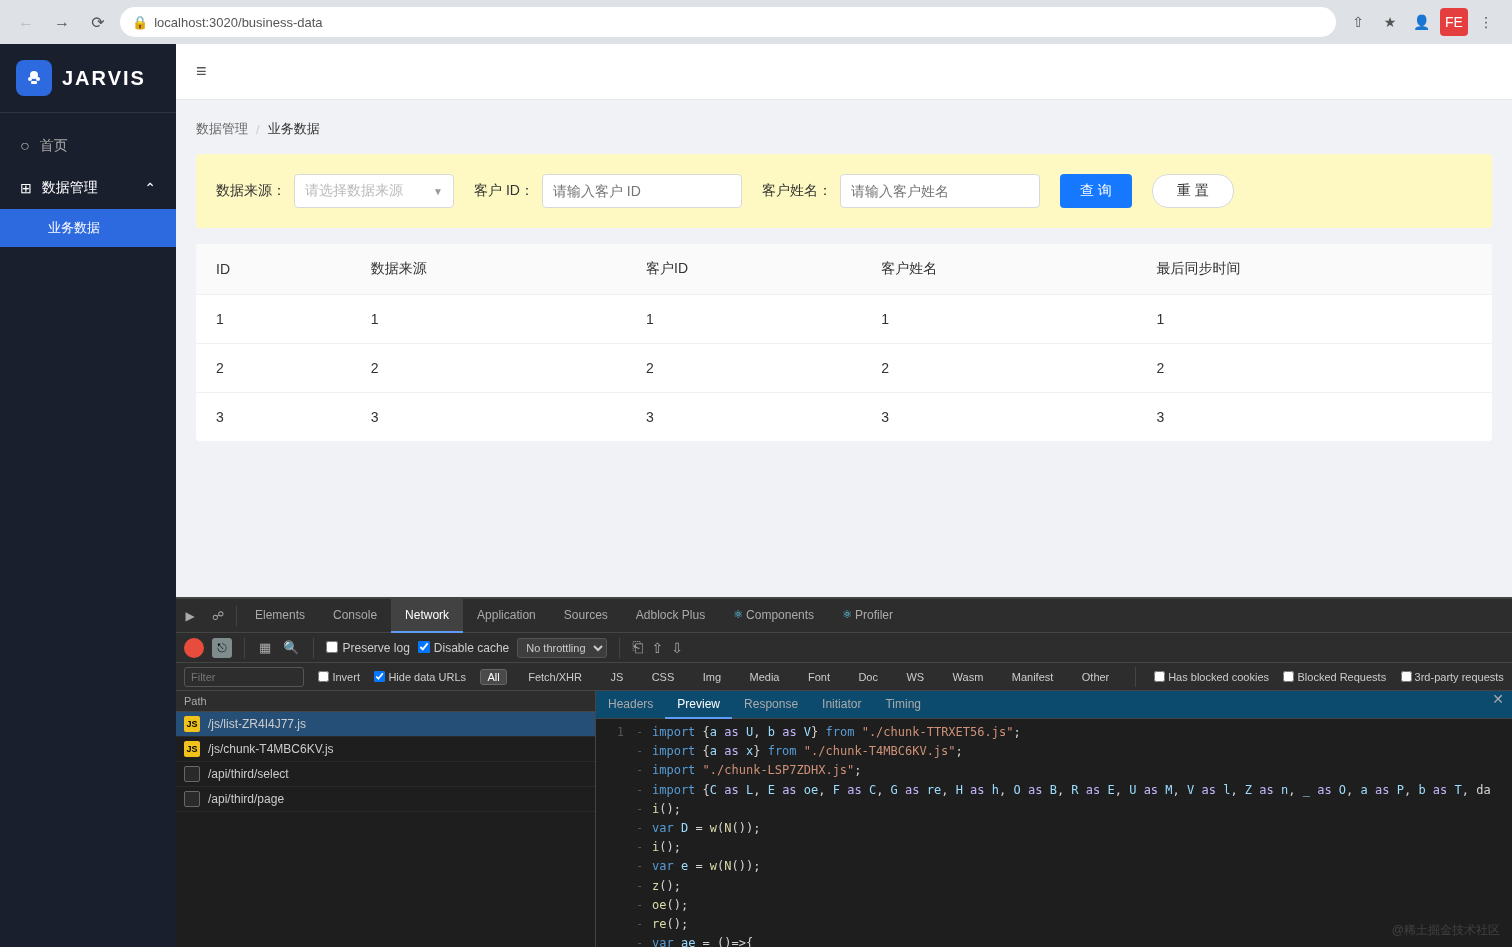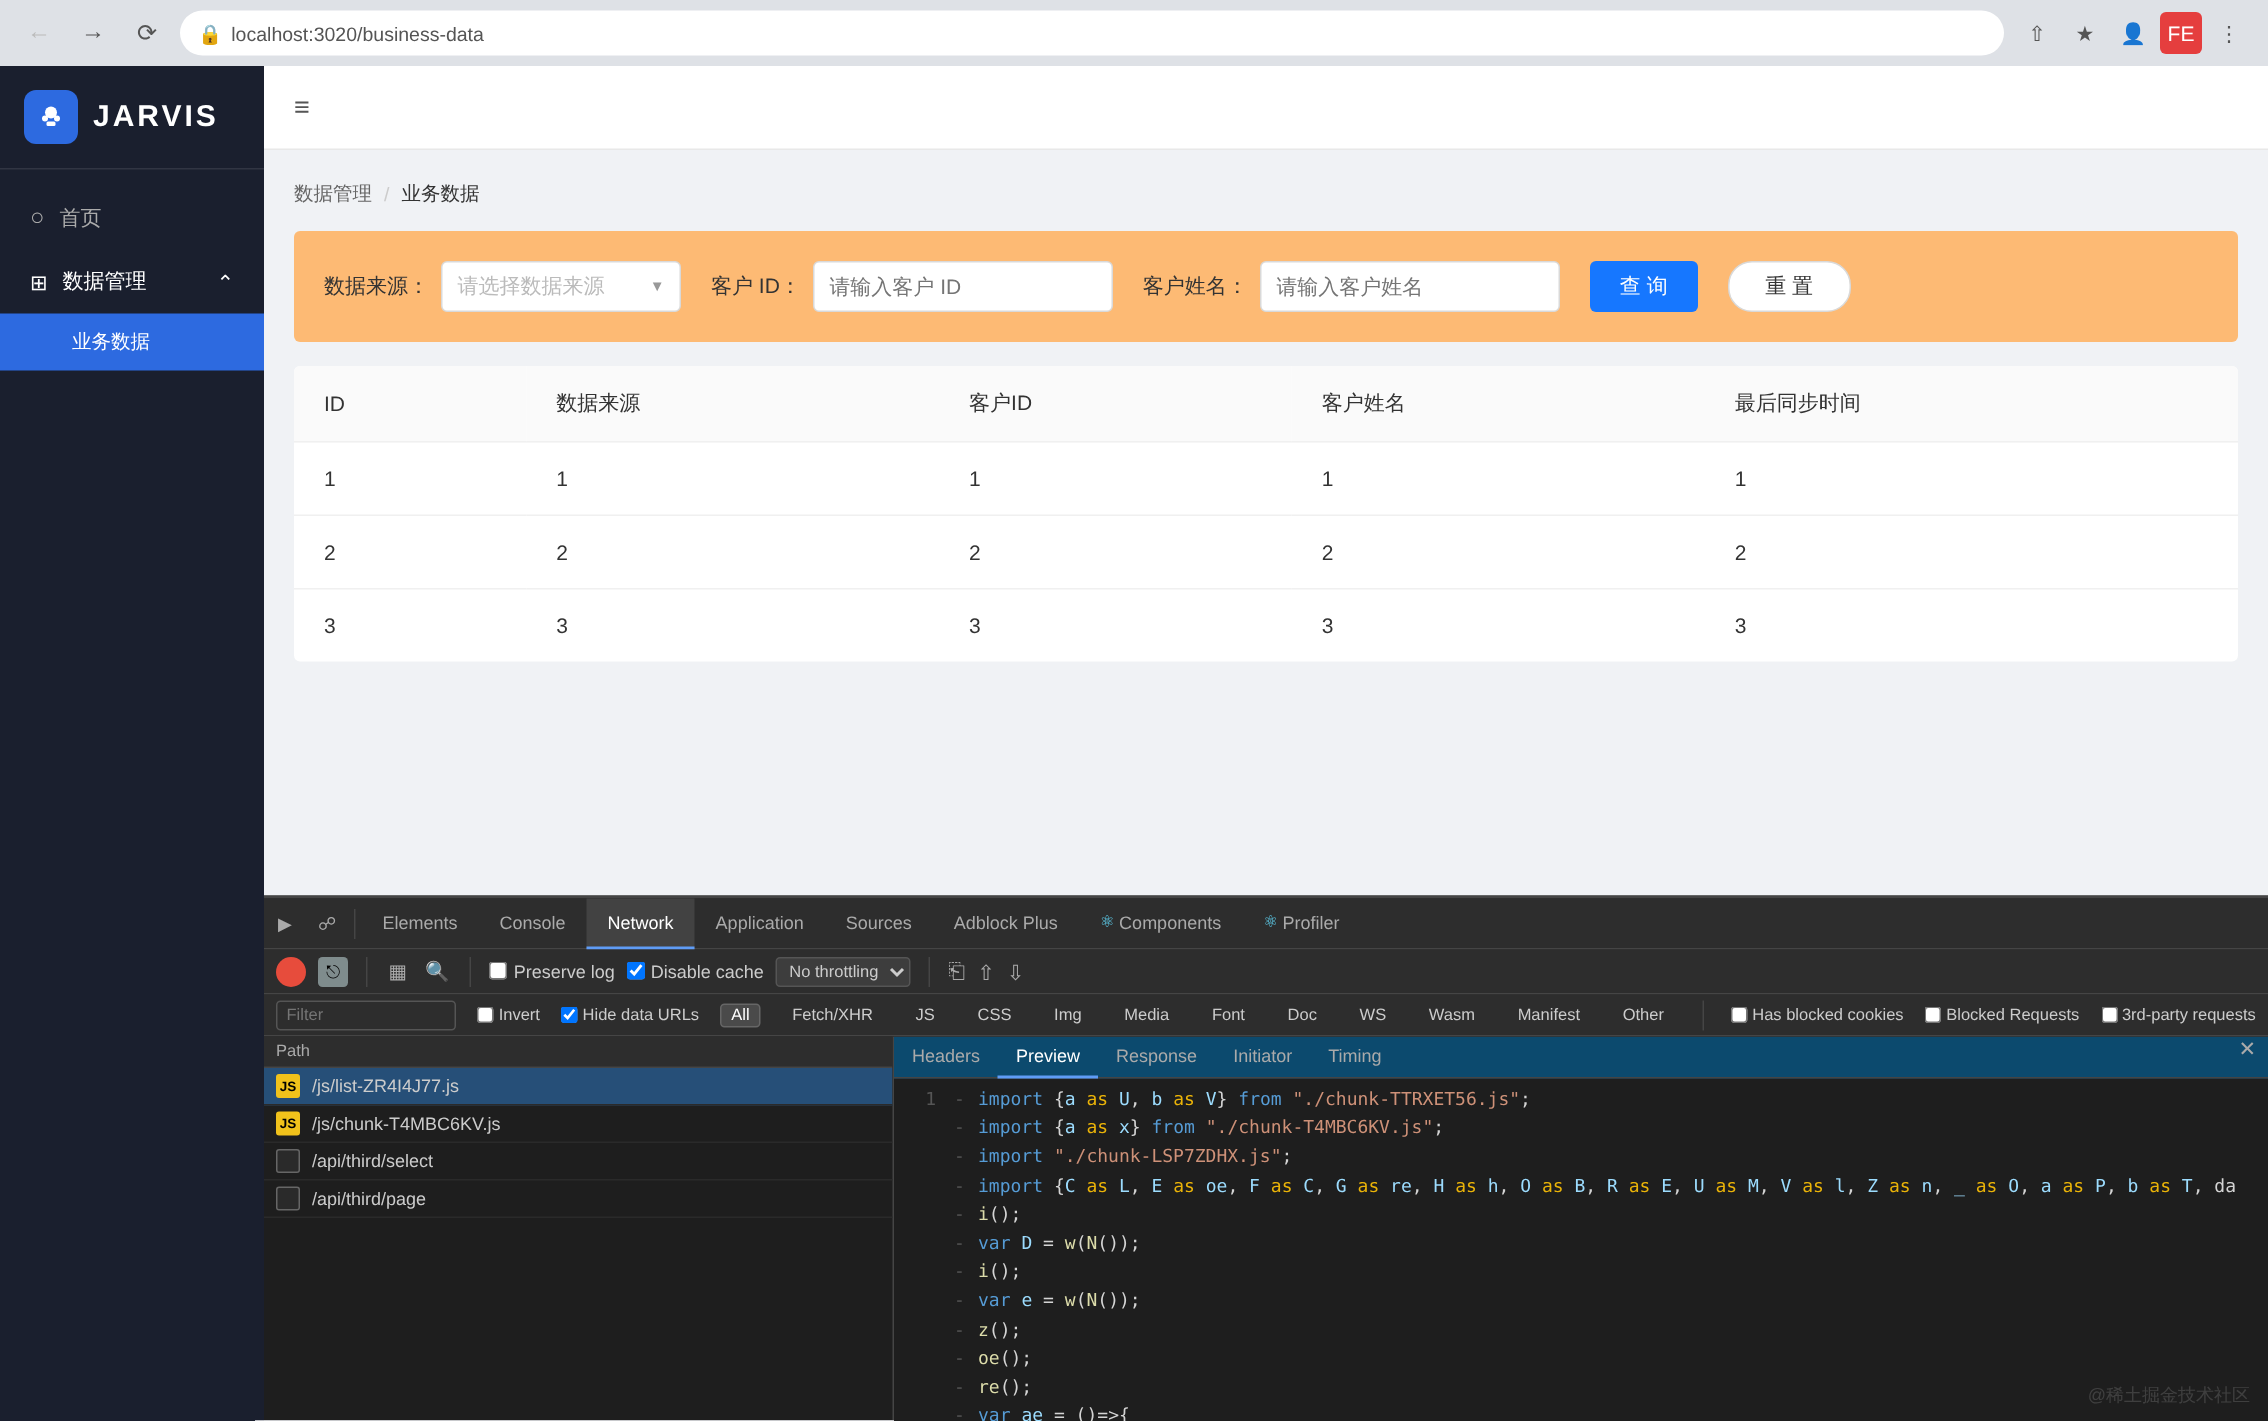--- a/index.html
+++ b/index.html
@@ -40,21 +40,21 @@
     .topbar { background: #fff; padding: 16px 20px; display: flex; align-items: center; gap: 12px; border-bottom: 1px solid #e8e8e8; height: 56px; }
     .topbar-menu-icon { font-size: 18px; color: #555; cursor: pointer; }
 
     
     .content-area { flex: 1; padding: 20px; overflow: auto; }
     .breadcrumb { display: flex; align-items: center; gap: 8px; margin-bottom: 16px; color: #666; font-size: 13px; }
     .breadcrumb-separator { color: #ccc; }
     .breadcrumb-current { color: #333; }
 
     
-    .filter-panel { background: #fdba74; border-radius: 4px; padding: 20px; margin-bottom: 16px; display: flex; align-items: flex-start; gap: 20px; flex-wrap: wrap; }
+    .filter-panel { background: #fef9c3; border-radius: 4px; padding: 20px; margin-bottom: 16px; display: flex; align-items: flex-start; gap: 20px; flex-wrap: wrap; }
     .filter-item { display: flex; align-items: center; gap: 8px; }
     .filter-label { color: #333; font-size: 14px; white-space: nowrap; }
     .filter-select { border: 1px solid #d9d9d9; border-radius: 4px; padding: 6px 10px; font-size: 14px; color: #bbb; background: #fff; min-width: 160px; height: 34px; display: flex; align-items: center; justify-content: space-between; cursor: pointer; }
     .filter-input { border: 1px solid #d9d9d9; border-radius: 4px; padding: 6px 10px; font-size: 14px; color: #bbb; width: 200px; height: 34px; outline: none; }
     .btn-query { background: #1677ff; color: #fff; border: none; border-radius: 4px; padding: 6px 20px; font-size: 14px; cursor: pointer; height: 34px; }
     .btn-reset { background: #fff; color: #333; border: 1px solid #d9d9d9; border-radius: 16px; padding: 6px 24px; font-size: 14px; cursor: pointer; height: 34px; }
 
     
     .table-container { background: #fff; border-radius: 4px; overflow: hidden; }
     .table { width: 100%; border-collapse: collapse; }
@@ -115,21 +115,21 @@
     .line-arrow { width: 16px; flex-shrink: 0; color: #555; }
     .line-content { flex: 1; padding-right: 8px; white-space: nowrap; overflow: hidden; text-overflow: ellipsis; }
 
     
     .kw { color: #569cd6; }
     .str { color: #ce9178; }
     .fn { color: #dcdcaa; }
     .var-name { color: #9cdcfe; }
     .op { color: #d4d4d4; }
     .plain { color: #d4d4d4; }
-    .as-kw { color: #eab308; }
+    .as-kw { color: #c4b5fd; }
 
     .watermark { position: absolute; bottom: 8px; right: 12px; color: rgba(255,255,255,0.15); font-size: 12px; z-index: 10; }
 
     .select-arrow { margin-left: auto; color: #999; font-size: 10px; }
 
     .devtools-separator { width: 1px; background: #454545; height: 20px; margin: 0 4px; }
   </style>
 </head>
 <body>
 

